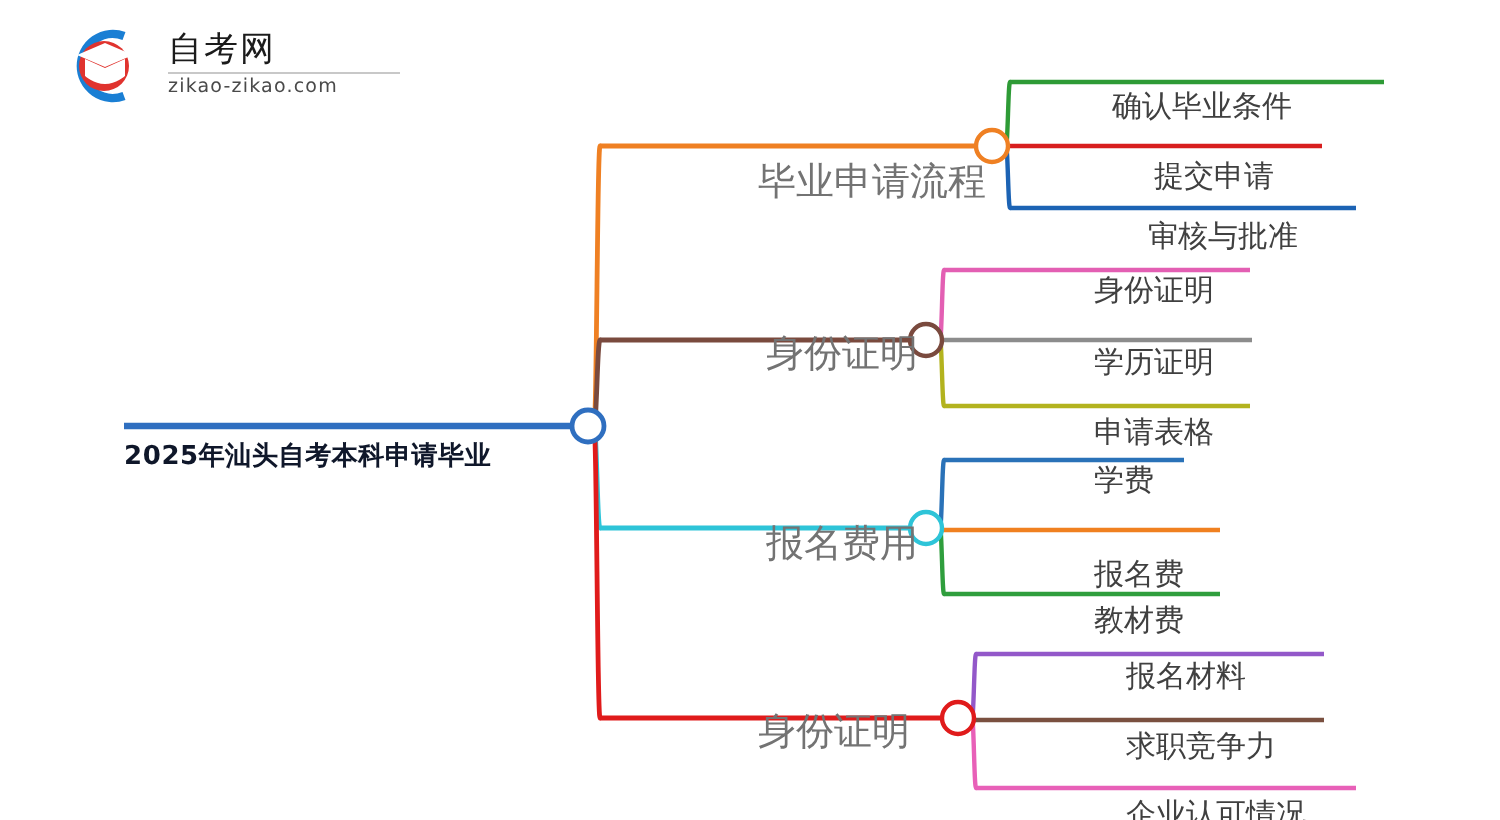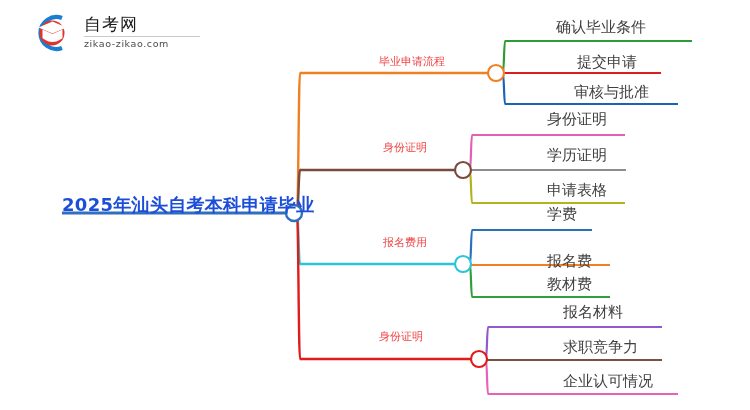--- a/index.html
+++ b/index.html
@@ -68,30 +68,31 @@
     white-space: nowrap;
   }
 
   
   .node-label {
     position: absolute;
     font-family: "DejaVu Sans", "Liberation Sans", sans-serif;
     color: #3a3a3a;
     white-space: nowrap;
     line-height: 1;
+    margin-top: 26px;
   }
   .root-label {
-    font-size: 18px;
+    font-size: 13px;
     font-weight: bold;
-    color: #1d4ed8;
+    color: #0f172a;
     letter-spacing: 0.3px;
   }
   .branch-label {
-    font-size: 11px;
-    color: #ef4444;
+    font-size: 19px;
+    color: #737373;
   }
   .leaf-label {
     font-size: 15px;
     color: #404040;
   }
 </style>
 </head>
 <body>
 
 <svg id="canvas" viewBox="0 0 750 410">

